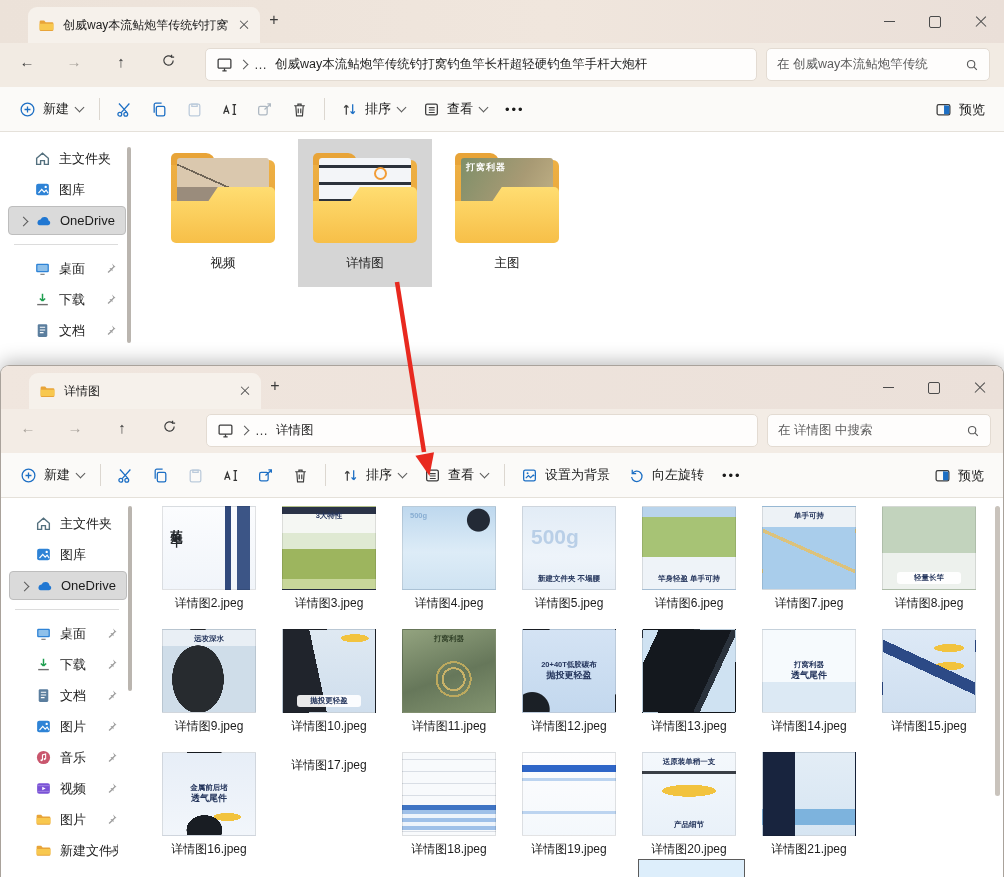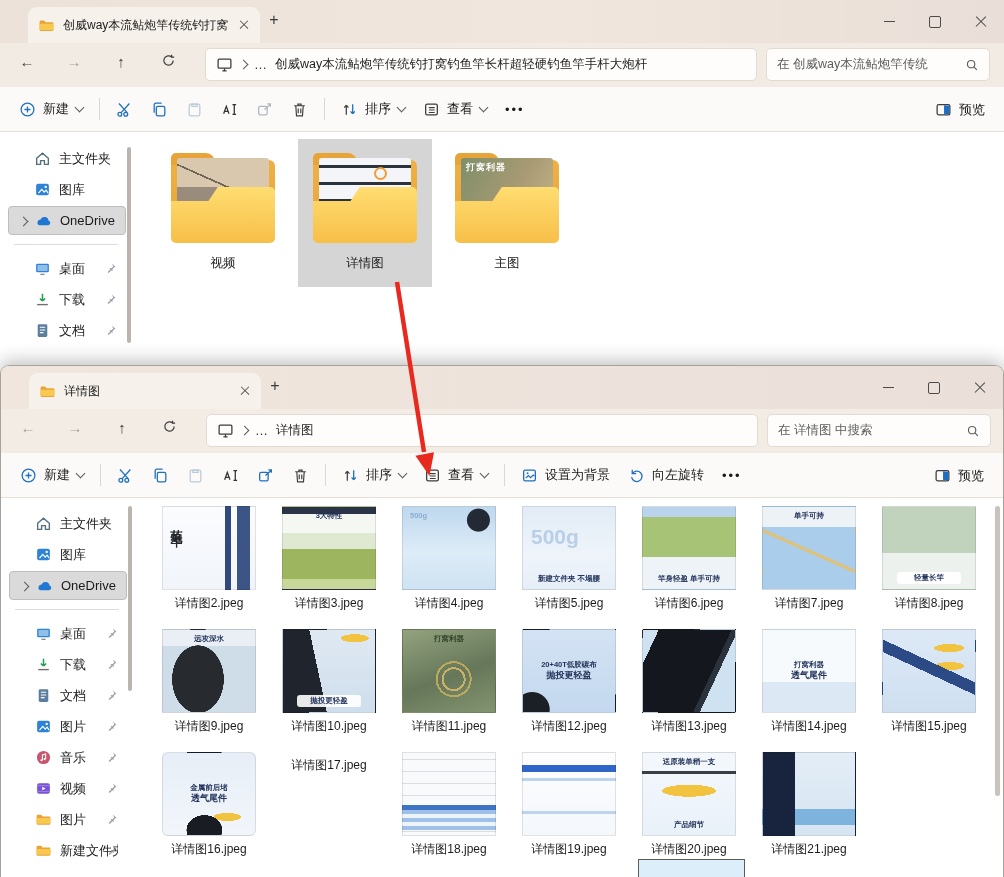--- a/index.html
+++ b/index.html
@@ -112,21 +112,21 @@
   .t6{background-image:linear-gradient(180deg,#b9d4ec 0 10px,#a7c375 10px 50px,#eef3f8 50px);}
   .t7{background-image:linear-gradient(24deg,transparent 0 46%,#dcc27c 46% 49%,transparent 49%),linear-gradient(180deg,#edf2f6 0 20px,#a9cdeb 20px);}
   .t8{background-image:linear-gradient(180deg,#c2d3bd 0 46px,#edf1ed 46px);}
   .t9{background-image:radial-gradient(ellipse 26px 34px at 38% 60%,#272b2f 0 99%,transparent 100%),linear-gradient(180deg,#e9eff5 0 16px,#cfdde9 16px);}
   .t10{background-image:linear-gradient(78deg,#20242c 0 40%,transparent 40%),radial-gradient(ellipse 14px 4px at 78% 10%,#f2c33e 0 99%,transparent),linear-gradient(180deg,#dfe9f2,#cfdeed);}
   .t11{background-image:radial-gradient(circle at 55% 60%,transparent 0 10px,#c9b268 10px 12px,transparent 12px 16px,#bca95e 16px 18px,transparent 18px),linear-gradient(160deg,#93a37f,#66775a 55%,#839470);}
   .t12{background-image:radial-gradient(circle at 10% 97%,#1b2026 0 17px,transparent 18px),linear-gradient(180deg,#d4e3f4,#c3d8ee);}
   .t13{background-image:linear-gradient(115deg,#cfe2f2 0 12%,#14181e 12% 68%,#2a323c 68% 73%,#cfe2f2 73%);}
   .t14{background-image:linear-gradient(180deg,#f6fafd 0 52px,#dce9f4 52px);}
   .t15{background-image:linear-gradient(205deg,transparent 0 42%,#2c4a86 42% 52%,transparent 52%),radial-gradient(ellipse 15px 4px at 72% 22%,#f2c33e 0 99%,transparent),radial-gradient(ellipse 15px 4px at 72% 44%,#f2c33e 0 99%,transparent),linear-gradient(180deg,#dde9f6,#cfdff0);}
-  .t16{background-image:radial-gradient(ellipse 18px 15px at 45% 94%,#191d23 0 99%,transparent),radial-gradient(ellipse 14px 4px at 70% 78%,#f2c33e 0 99%,transparent),linear-gradient(180deg,#e7eef7,#f2f6fb);border-radius:6px;}
+  .t16{background-image:radial-gradient(ellipse 18px 15px at 45% 94%,#191d23 0 99%,transparent),radial-gradient(ellipse 14px 4px at 70% 78%,#f2c33e 0 99%,transparent),linear-gradient(180deg,#e7eef7,#f2f6fb);}
   .t17{background-image:radial-gradient(circle at 42% 22%,#1d2127 0 10px,transparent 11px),radial-gradient(circle at 70% 36%,#14171c 0 12px,transparent 13px),linear-gradient(180deg,#dfeaf4,#e9f1f8);}
   .t18{background-image:linear-gradient(180deg,transparent 0 52px,#3f74c4 52px 57px,#9fc0e8 57px 61px,#eef4fb 61px 65px,#9fc0e8 65px 69px,#eef4fb 69px 73px,#9fc0e8 73px 77px,transparent 77px),repeating-linear-gradient(180deg,#f8fafc 0 6px,#d9dee5 6px 7px,#f8fafc 7px 12px);}
   .t19{background-image:linear-gradient(180deg,transparent 0 12px,#2f66c8 12px 19px,transparent 19px),repeating-linear-gradient(180deg,transparent 0 25px,#bcd4f0 25px 28px,transparent 28px 33px),linear-gradient(#fdfdfe,#f4f8fc);}
   .t20{background-image:linear-gradient(180deg,transparent 0 18px,#3a3f46 18px 21px,transparent 21px),radial-gradient(ellipse 27px 6px at 50% 46%,#f2c33e 0 99%,transparent),linear-gradient(180deg,#f4f8fc,#e9f1f9);}
   .t21{background-image:linear-gradient(90deg,#18243e 0 32px,transparent 32px),linear-gradient(180deg,transparent 0 56px,#7db3dd 56px 72px,transparent 72px),linear-gradient(180deg,#e3edf6,#d6e5f2);}
 
   .vsb{position:absolute;right:3px;top:8px;width:5px;height:290px;background:#c9c3bc;border-radius:3px;}
   .tooltip{position:absolute;left:637px;top:361px;width:107px;height:40px;background:#ddeefb;border:1px solid #5b5b5b;box-sizing:border-box;}
 
   .arrow-overlay{position:absolute;inset:0;z-index:40;pointer-events:none;}

